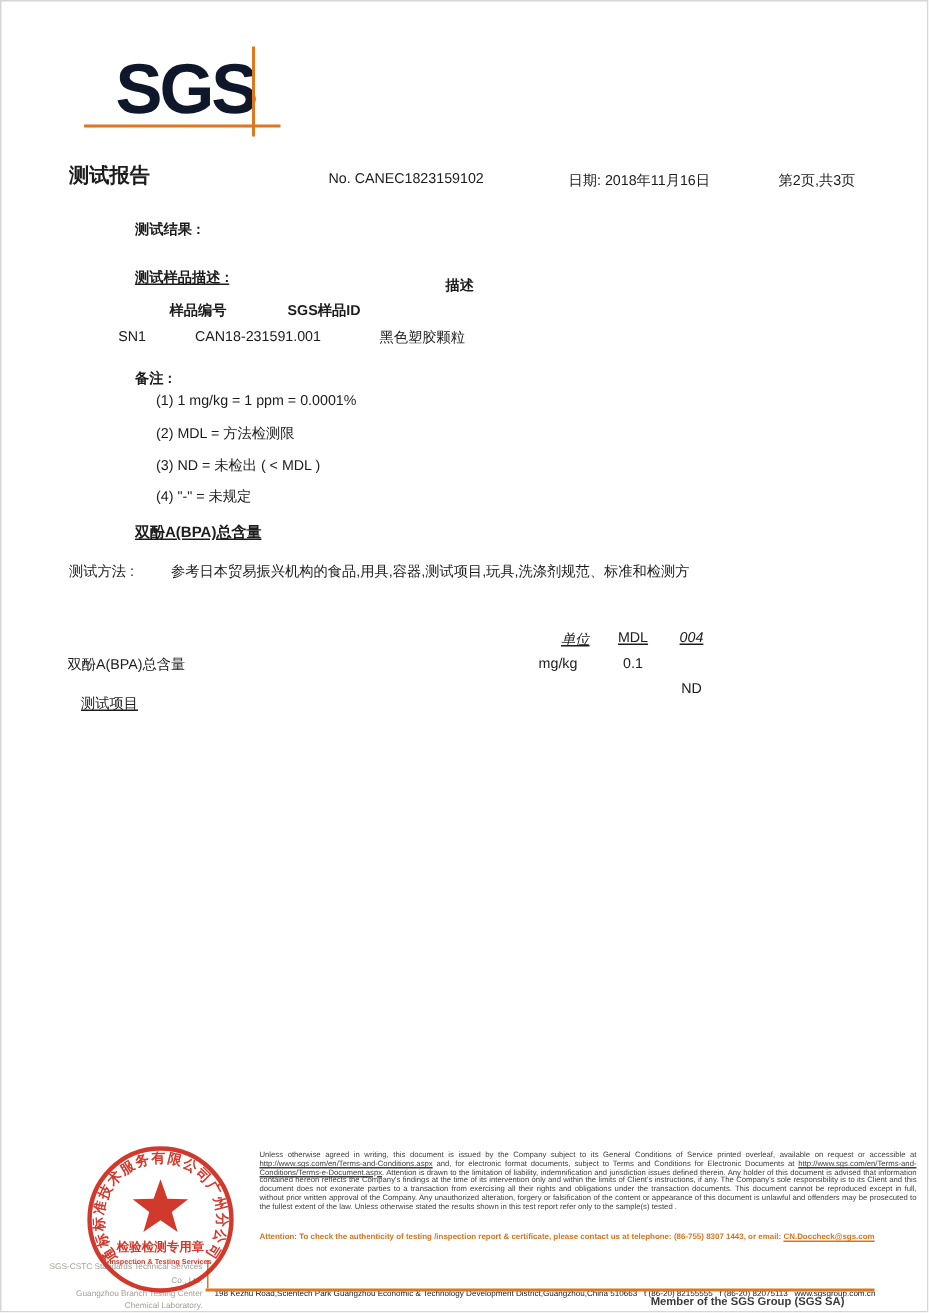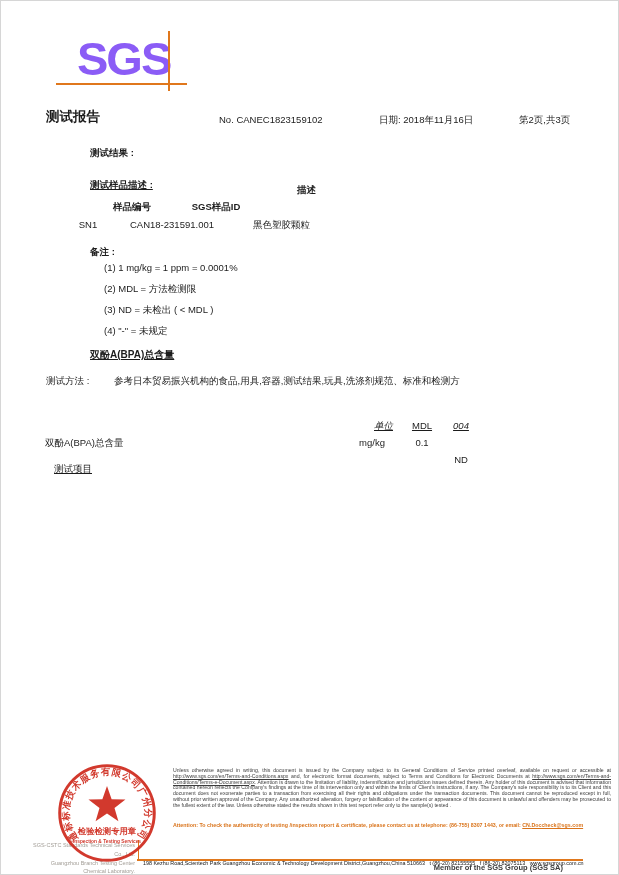--- a/index.html
+++ b/index.html
@@ -3,21 +3,21 @@
 <meta charset="utf-8">
 <style>
   html,body{margin:0;padding:0;background:#fff;}
   .page{
     position:relative; width:617px; height:873px; background:#ffffff;
     border:1px solid #d6d6d6; overflow:hidden;
     font-family:"Liberation Sans", sans-serif; color:#1c1c1c;
   }
   .abs{position:absolute;}
   
-  .sgs-logo{left:76px; top:34px; font-size:47px; font-weight:bold; color:#8b5cf6;
+  .sgs-logo{left:76px; top:34px; font-size:47px; font-weight:bold; color:#0f172a;
     letter-spacing:-2px; line-height:1;}
   .logo-hline{left:55px; top:82px; width:131px; height:2px; background:#e0771c;}
   .logo-vline{left:167px; top:30px; width:2px; height:60px; background:#e0771c;}
   
   .report-title{left:45px; top:107px; font-size:13.5px; font-weight:bold;}
   .report-no{left:218px; top:113px; font-size:9px;}
   .report-date{left:378px; top:113px; font-size:9px;}
   .report-page{left:518px; top:113px; font-size:9px;}
   
   .lbl{font-size:9.5px; font-weight:bold;padding-left:44px;}
@@ -91,21 +91,21 @@
   </div>
 
   <div class="abs notes-label lbl">备注 :</div>
   <div class="abs note" style="top:261px;">(1) 1 mg/kg = 1 ppm = 0.0001%</div>
   <div class="abs note" style="top:282px;">(2) MDL = 方法检测限</div>
   <div class="abs note" style="top:303px;">(3) ND = 未检出 ( &lt; MDL )</div>
   <div class="abs note" style="top:324px;">(4) "-" = 未规定</div>
 
   <div class="abs bpa-title lbl u">双酚A(BPA)总含量</div>
   <div class="abs method-label txt">测试方法 :</div>
-  <div class="abs method-line1 txt">参考日本贸易振兴机构的食品,用具,容器,测试结果,玩具,洗涤剂规范、标准和检测方</div>
+  <div class="abs method-line1 txt">参考日本贸易振兴机构的食品,用具,容器,测试项目,玩具,洗涤剂规范、标准和检测方</div>
 
   <div>
     <div class="abs rt-h-item txt u">测试项目</div>
     <div class="abs rt-h-unit txt u ctr">单位</div>
     <div class="abs rt-h-mdl txt u ctr">MDL</div>
     <div class="abs rt-h-001 txt u ctr">004</div>
     <div class="abs rt-r-item txt">双酚A(BPA)总含量</div>
     <div class="abs rt-r-unit txt ctr">mg/kg</div>
     <div class="abs rt-r-mdl txt ctr">0.1</div>
     <div class="abs rt-r-001 txt ctr">ND</div>

